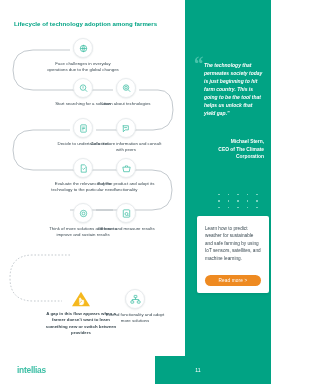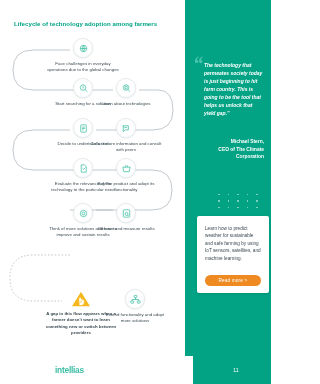--- a/index.html
+++ b/index.html
@@ -161,21 +161,20 @@
     display: flex; align-items: center; justify-content: center;
     letter-spacing: 0.15px;
   }
 
   
   #footer {
     position: absolute;
     left: 0; bottom: 0;
     width: 241px; height: 28px;
     background: #ffffff;
-    margin-left: 38px;
   }
   #footer-green {
     position: absolute;
     right: 0; bottom: 0;
     width: 86px; height: 28px;
     background: #01a384;
   }
   #page-number {
     position: absolute;
     right: 0; top: 0;

